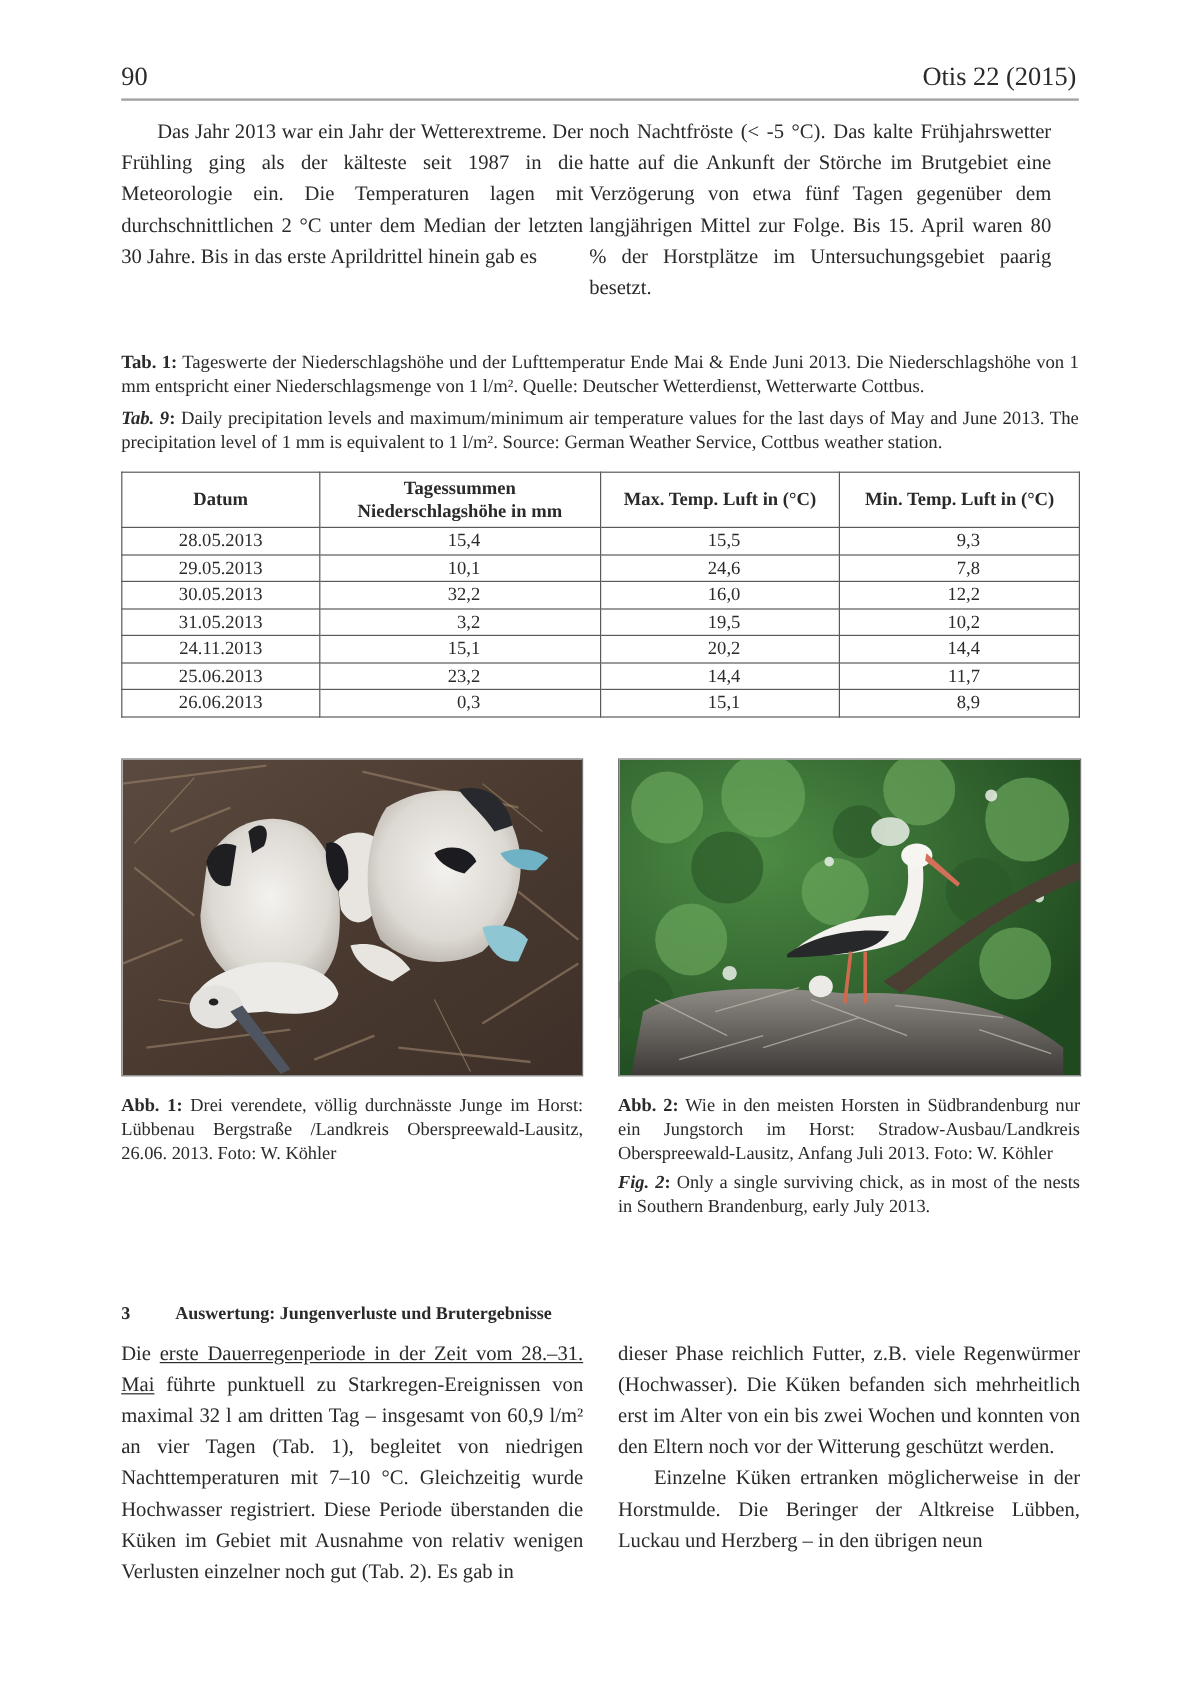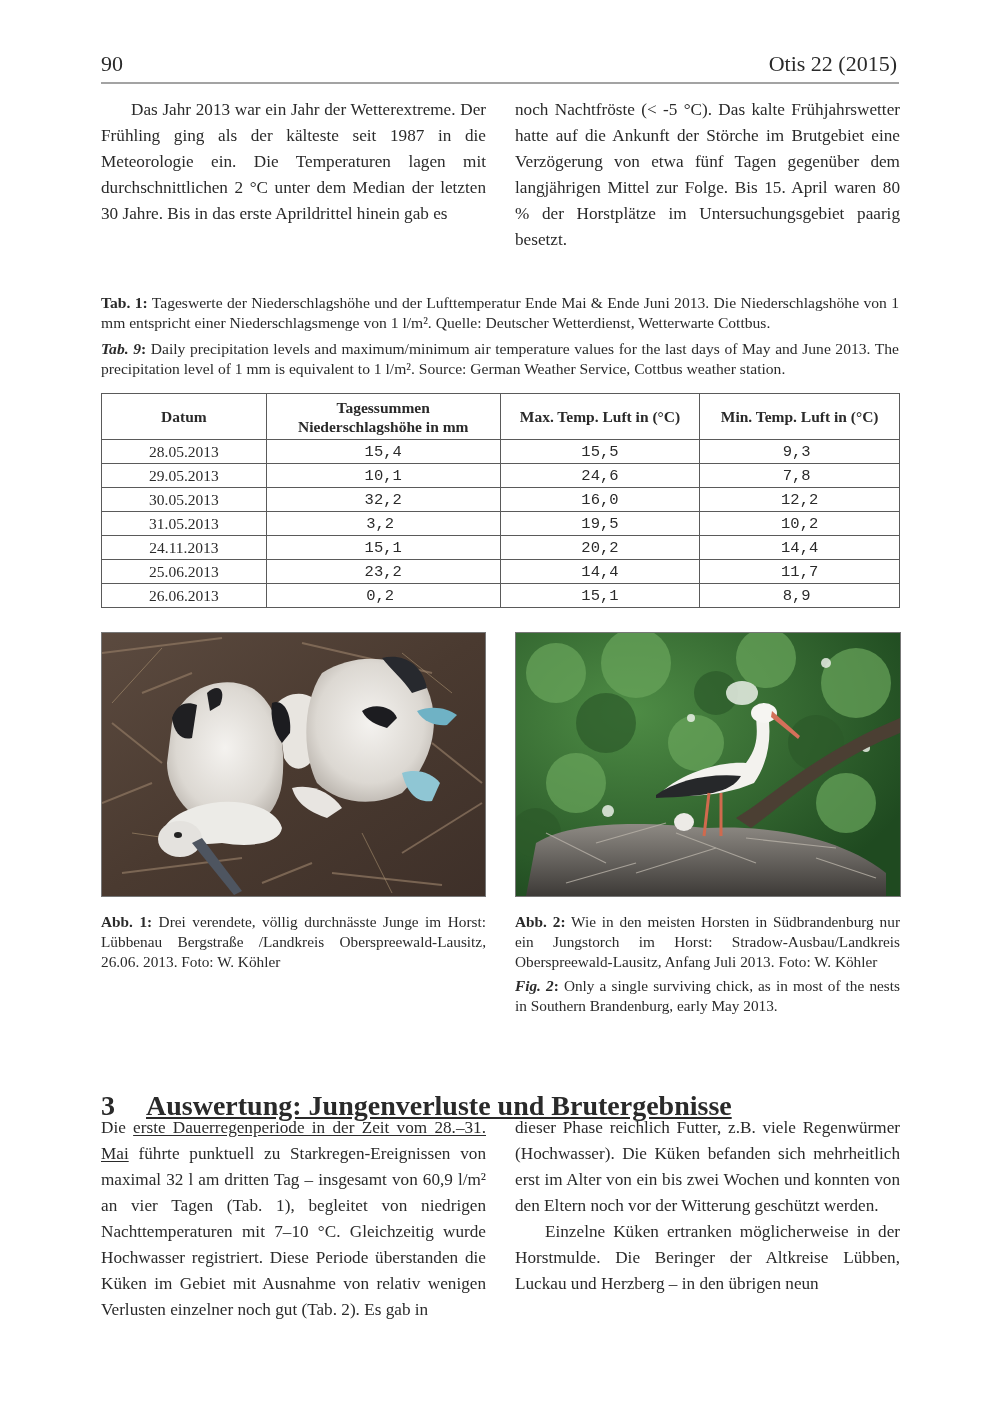--- a/index.html
+++ b/index.html
@@ -12,21 +12,21 @@
       position: absolute; left: 101px; top: 50px; width: 798px; height: 32px;
       border-bottom: 2px solid #a3a3a3;
     }
     .page-number { position: absolute; left: 0; top: 0; font-size: 22px; line-height: 28px; }
     .journal { position: absolute; right: 2px; top: 0; font-size: 22px; line-height: 28px; }
 
     .col { position: absolute; font-size: 17.2px; line-height: 26px; text-align: justify; }
     .col p { margin: 0; }
     .col p.indent { text-indent: 30px; }
     .col-left-top { left: 101px; top: 97px; width: 385px; }
-    .col-right-top { left: 515px; top: 97px; width: 385px; }
+    .col-right-top { left: 491px; top: 97px; width: 385px; }
 
     .caption { position: absolute; font-size: 15.3px; line-height: 20px; text-align: justify; }
     .caption p { margin: 0; }
     .caption .gap { margin-top: 4px; }
     .caption b { font-weight: bold; }
     .caption i b, .caption b i { font-weight: bold; font-style: italic; }
     .tab-caption { left: 101px; top: 293px; width: 798px; font-size: 15.6px; }
     .tab-caption .en { margin-top: 6px; }
 
     table.data {
@@ -36,33 +36,33 @@
     table.data th, table.data td {
       border: 1.3px solid #5a5a5a; text-align: center; padding: 0;
     }
     table.data th { height: 45px; font-weight: bold; line-height: 19px; }
     table.data td { height: 21.5px; line-height: 21px; }
     table.data col.c1 { width: 165px; }
     table.data col.c2 { width: 234px; }
     table.data col.c3 { width: 200px; }
     table.data col.c4 { width: 200px; }
     td.num { position: relative; }
-    td.num span { display: inline-block; min-width: 34px; text-align: left; font-family: Liberation Mono, monospace; }
+    td.num span { display: inline-block; min-width: 34px; text-align: right; }
 
     .photo { position: absolute; overflow: hidden; border: 1px solid #777; }
     .photo svg { display: block; width: 100%; height: 100%; }
     .photo-1 { left: 101px; top: 632px; width: 383px; height: 263px; }
     .photo-2 { left: 515px; top: 632px; width: 384px; height: 263px; }
 
     .cap-1 { left: 101px; top: 912px; width: 385px; }
     .cap-2 { left: 515px; top: 912px; width: 385px; }
 
     .section-heading {
       position: absolute; left: 101px; top: 1068px; width: 800px;
-      font-size: 28px; font-weight: bold; line-height: 30px; text-decoration: underline;
+      font-size: 15px; font-weight: bold; line-height: 30px;
     }
     .section-heading .num { display: inline-block; width: 45px; }
 
     .col-left-bottom { left: 101px; top: 1115px; width: 385px; }
     .col-right-bottom { left: 515px; top: 1115px; width: 385px; }
     .u { text-decoration: underline; text-underline-offset: 2px; }
   </style>
 </head>
 <body>
 
@@ -130,21 +130,21 @@
       <td class="num"><span>14,4</span></td>
     </tr>
     <tr>
       <td>25.06.2013</td>
       <td class="num"><span>23,2</span></td>
       <td class="num"><span>14,4</span></td>
       <td class="num"><span>11,7</span></td>
     </tr>
     <tr>
       <td>26.06.2013</td>
-      <td class="num"><span>0,2</span></td>
+      <td class="num"><span>0,3</span></td>
       <td class="num"><span>15,1</span></td>
       <td class="num"><span>8,9</span></td>
     </tr>
   </tbody>
 </table>
 
 <div class="photo photo-1" title="Three dead stork chicks lying in a nest">
   <svg viewBox="0 0 383 263" preserveAspectRatio="none">
     <defs>
       <linearGradient id="ground" x1="0" y1="0" x2="1" y2="1">
@@ -257,21 +257,21 @@
 
     <ellipse cx="168" cy="189" rx="10" ry="9" fill="#eceae6"></ellipse>
   </svg>
 </div>
 
 <div class="caption cap-1">
   <p><b>Abb. 1:</b><span> Drei verendete, völlig durchnässte Junge im Horst: Lübbenau Bergstraße /Landkreis Oberspreewald-Lausitz, 26.06. 2013. Foto: W. Köhler</span></p>
 </div>
 <div class="caption cap-2">
   <p><b>Abb. 2:</b><span> Wie in den meisten Horsten in Südbrandenburg nur ein Jungstorch im Horst: Stradow-Ausbau/Landkreis Oberspreewald-Lausitz, Anfang Juli 2013. Foto: W. Köhler</span></p>
-  <p class="gap"><b><i>Fig. 2</i></b><b>:</b><span> Only a single surviving chick, as in most of the nests in Southern Brandenburg, early May 2013.</span></p>
+  <p class="gap"><b><i>Fig. 2</i></b><b>:</b><span> Only a single surviving chick, as in most of the nests in Southern Brandenburg, early July 2013.</span></p>
 </div>
 
 <h2 class="section-heading">
   <span class="num">3</span><span>Auswertung: Jungenverluste und Brutergebnisse</span>
 </h2>
 
 <div class="col col-left-bottom">
   <p><span>Die </span><span class="u">erste Dauerregenperiode in der Zeit vom 28.–31. Mai</span><span> führte punktuell zu Starkregen-Ereignissen von maximal 32 l am dritten Tag – insgesamt von 60,9 l/m² an vier Tagen (Tab. 1), begleitet von niedrigen Nachttemperaturen mit 7–10 °C. Gleichzeitig wurde Hochwasser registriert. Diese Periode überstanden die Küken im Gebiet mit Ausnahme von relativ wenigen Verlusten einzelner noch gut (Tab. 2). Es gab in</span></p>
 </div>
 <div class="col col-right-bottom">

